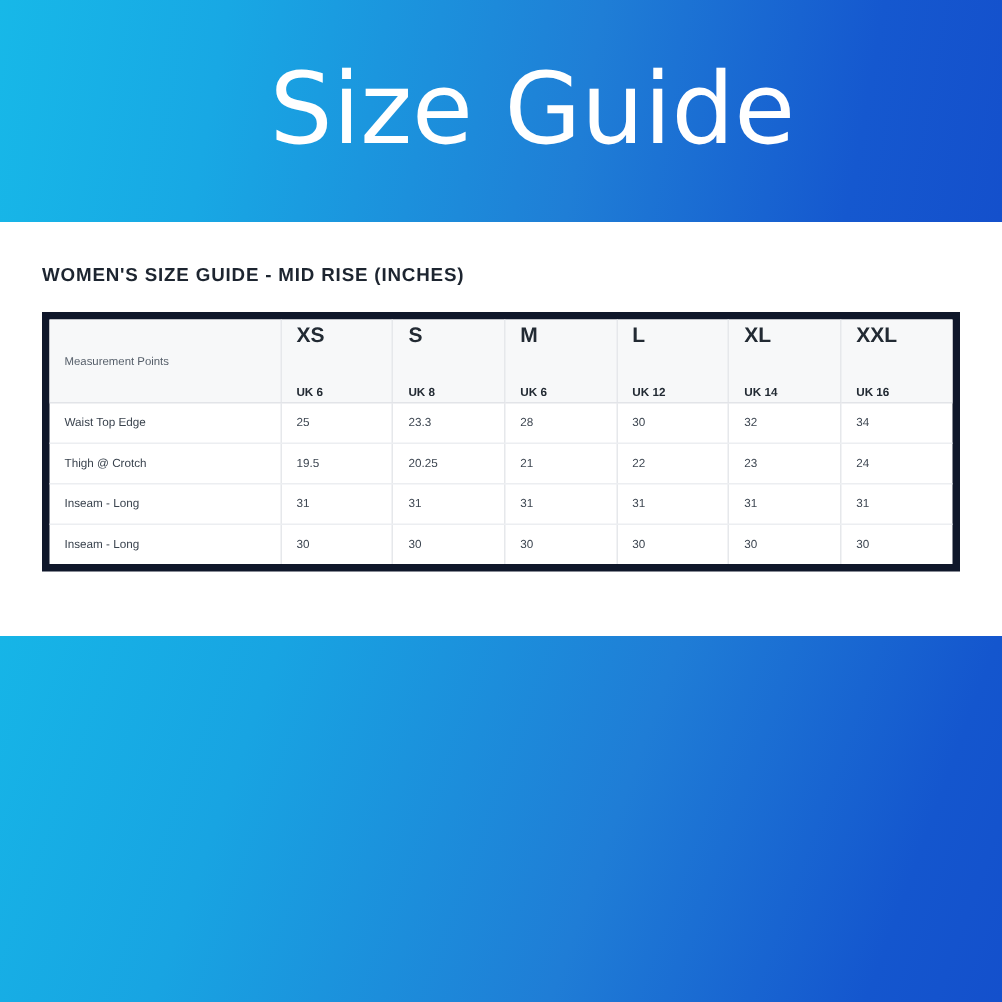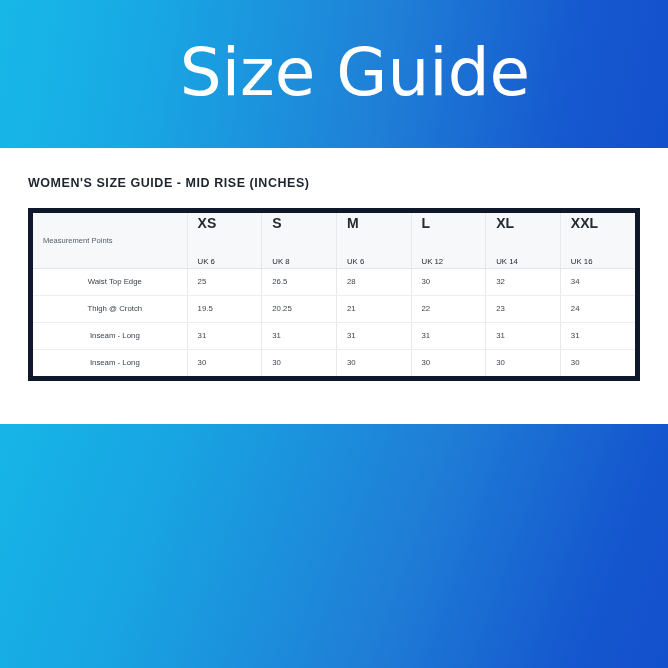--- a/index.html
+++ b/index.html
@@ -110,32 +110,32 @@
   }
   thead th .sz {
     display: block;
     font-size: 14px;
     font-weight: bold;
     color: #222a33;
   }
   thead th .uk {
     display: block;
     font-size: 7.8px;
-    font-weight: normal;
+    font-weight: bold;
     color: #222a33;
     margin-top: 21px;
   }
   tbody td {
     height: 26px;
     font-size: 7.8px;
     font-weight: normal;
     color: #3d4651;
   }
   tbody tr:last-child td { border-bottom: none; }
-  tbody td.label { color: #3a434e; text-align: center; }
+  tbody td.label { color: #3a434e; }
 </style>
 </head>
 <body>
 
 <div class="page">
 
   <div class="band-top"></div>
   <div class="sheet"></div>
   <div class="band-bottom"></div>
 
@@ -181,21 +181,21 @@
             <th>
               <span class="sz">XXL</span>
               <span class="uk">UK 16</span>
             </th>
           </tr>
         </thead>
         <tbody>
           <tr>
             <td class="label">Waist Top Edge</td>
             <td>25</td>
-            <td>26.5</td>
+            <td>23.3</td>
             <td>28</td>
             <td>30</td>
             <td>32</td>
             <td>34</td>
           </tr>
           <tr>
             <td class="label">Thigh @ Crotch</td>
             <td>19.5</td>
             <td>20.25</td>
             <td>21</td>

